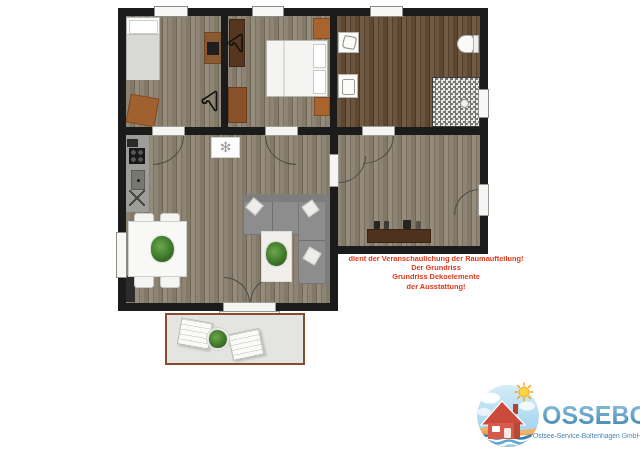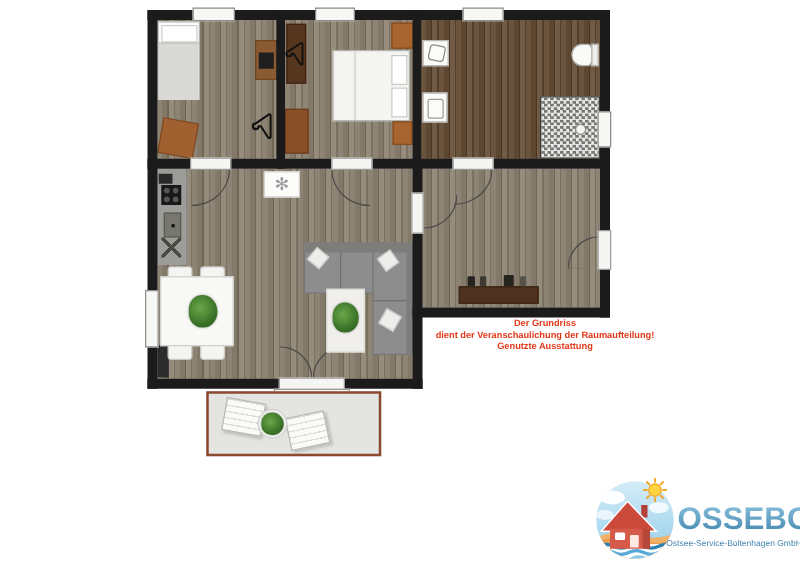--- a/index.html
+++ b/index.html
@@ -150,23 +150,24 @@
   <div class="leaf" style="left:219px;top:311px;width:61px;height:5px;background:#fafaf9;"></div>
 
   <div class="abs" style="left:165px;top:313px;width:140px;height:52px;background:#e4e4e2;border:2px solid #8a4a2f;box-sizing:border-box;">
     <div class="abs" style="left:12px;top:5px;width:32px;height:27px;background:repeating-linear-gradient(0deg,#fafaf8 0 4px,#dcdcd8 4px 5px);border:1px solid #b9b9b6;box-sizing:border-box;transform:rotate(10deg);box-shadow:2px 2px 2px rgba(0,0,0,.15);"></div>
     <div class="abs" style="left:63px;top:16px;width:32px;height:27px;background:repeating-linear-gradient(0deg,#fafaf8 0 4px,#dcdcd8 4px 5px);border:1px solid #b9b9b6;box-sizing:border-box;transform:rotate(-12deg);box-shadow:2px 2px 2px rgba(0,0,0,.15);"></div>
     <div class="abs" style="left:39px;top:12px;width:24px;height:24px;background:#f6f6f4;border:1px solid #cfcfcc;border-radius:50%;box-sizing:border-box;"></div>
     <div class="plant" style="left:42px;top:15px;width:18px;height:18px;"></div>
   </div>
 
   <div class="disclaimer">
+    <div>dient der Veranschaulichung der Raumaufteilung!</div>
     <div>Der Grundriss</div>
-    <div>dient der Veranschaulichung der Raumaufteilung!</div>
-    <div>Genutzte Ausstattung</div>
+    <div>Grundriss Dekoelemente</div>
+    <div>der Ausstattung!</div>
   </div>
 
   <svg class="abs" style="left:477px;top:380px;" width="66" height="70" viewBox="0 0 66 70">
     <defs>
       <clipPath id="cp">
           <circle cx="31" cy="36" r="31"></circle>
         </clipPath>
       <linearGradient id="sky" x1="0" y1="0" x2="0" y2="1">
         <stop offset="0" stop-color="#d4ecf8"></stop>
           <stop offset="1" stop-color="#93cde9"></stop>

